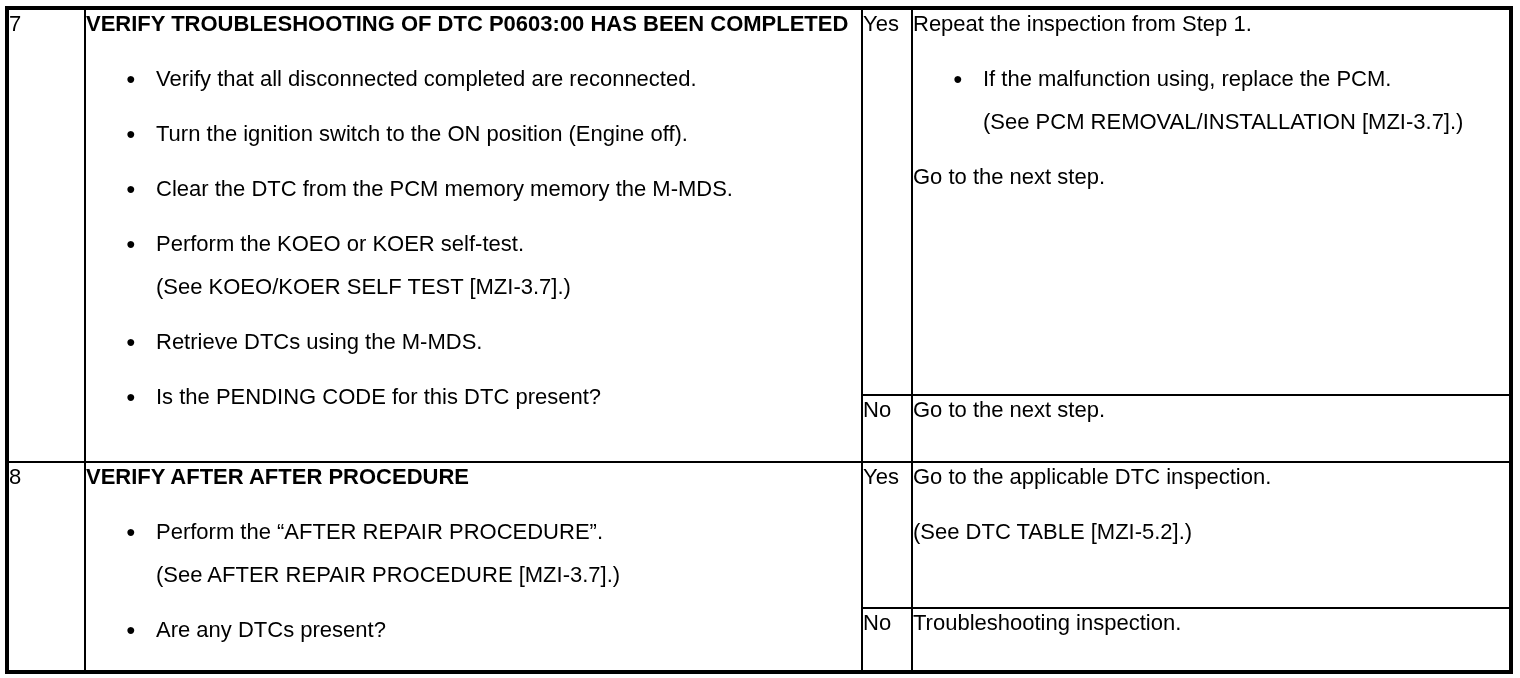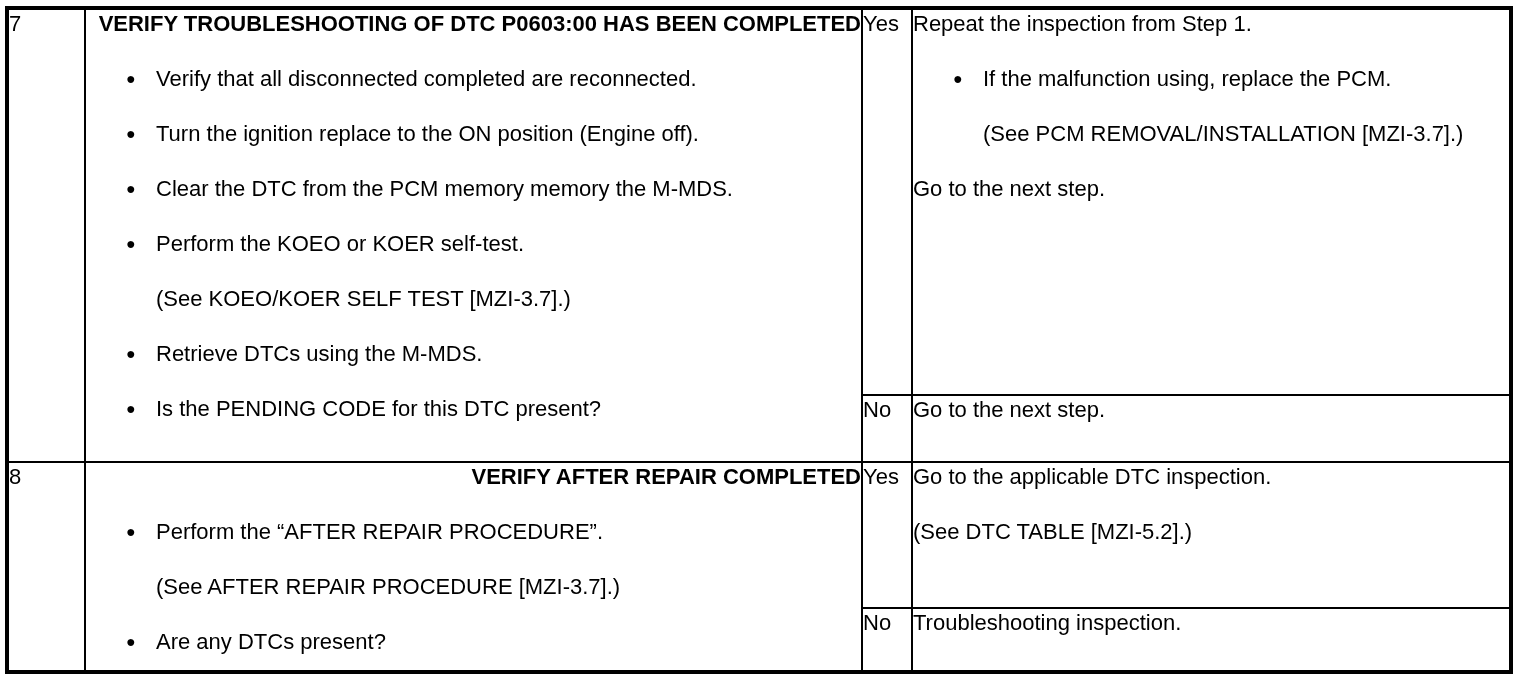--- a/index.html
+++ b/index.html
@@ -45,40 +45,39 @@
   tr.r4 { height: 64px; }
 
   td.step   { padding: 5px 4px 4px 4px; }
   td.action { padding: 5px 6px 4px 5px; }
   td.yn     { padding: 5px 2px 4px 4px; }
   td.result { padding: 5px 6px 4px 5px; }
 
   .hdr {
     font-weight: bold;
     margin: 0;
-    text-align: right;
   }
   .line { margin: 0; }
   .sp   { margin-top: 28px; }          
 
   .bullet {
     position: relative;
     padding-left: 70px;
     margin-top: 28px;
   }
   .bullet .dot {
     position: absolute;
     left: 40px;
     top: 0;
     font-size: 16px;
     line-height: 27px;
   }
   .ref {
     padding-left: 70px;
-    margin-top: 28px;
+    margin-top: 16px;
   }
   td > :first-child { margin-top: 0; }
 </style>
 </head>
 <body>
 
 <div class="page">
   <table class="ts">
     <colgroup>
       <col class="c-step">
@@ -93,21 +92,21 @@
           <div class="line">7</div>
         </td>
         <td class="action" rowspan="2">
           <div class="hdr">VERIFY TROUBLESHOOTING OF DTC P0603:00 HAS BEEN COMPLETED</div>
           <div class="bullet">
             <span class="dot">●</span>
             <span>Verify that all disconnected completed are reconnected.</span>
           </div>
           <div class="bullet">
             <span class="dot">●</span>
-            <span>Turn the ignition replace to the ON position (Engine off).</span>
+            <span>Turn the ignition switch to the ON position (Engine off).</span>
           </div>
           <div class="bullet">
             <span class="dot">●</span>
             <span>Clear the DTC from the PCM memory memory the M-MDS.</span>
           </div>
           <div class="bullet">
             <span class="dot">●</span>
             <span>Perform the KOEO or KOER self-test.</span>
           </div>
           <div class="ref">(See KOEO/KOER SELF TEST [MZI-3.7].)</div>
@@ -141,21 +140,21 @@
         <td class="result">
           <div class="line">Go to the next step.</div>
         </td>
       </tr>
 
       <tr class="r3">
         <td class="step" rowspan="2">
           <div class="line">8</div>
         </td>
         <td class="action" rowspan="2">
-          <div class="hdr">VERIFY AFTER REPAIR COMPLETED</div>
+          <div class="hdr">VERIFY AFTER AFTER PROCEDURE</div>
           <div class="bullet">
             <span class="dot">●</span>
             <span>Perform the “AFTER REPAIR PROCEDURE”.</span>
           </div>
           <div class="ref">(See AFTER REPAIR PROCEDURE [MZI-3.7].)</div>
           <div class="bullet">
             <span class="dot">●</span>
             <span>Are any DTCs present?</span>
           </div>
         </td>

